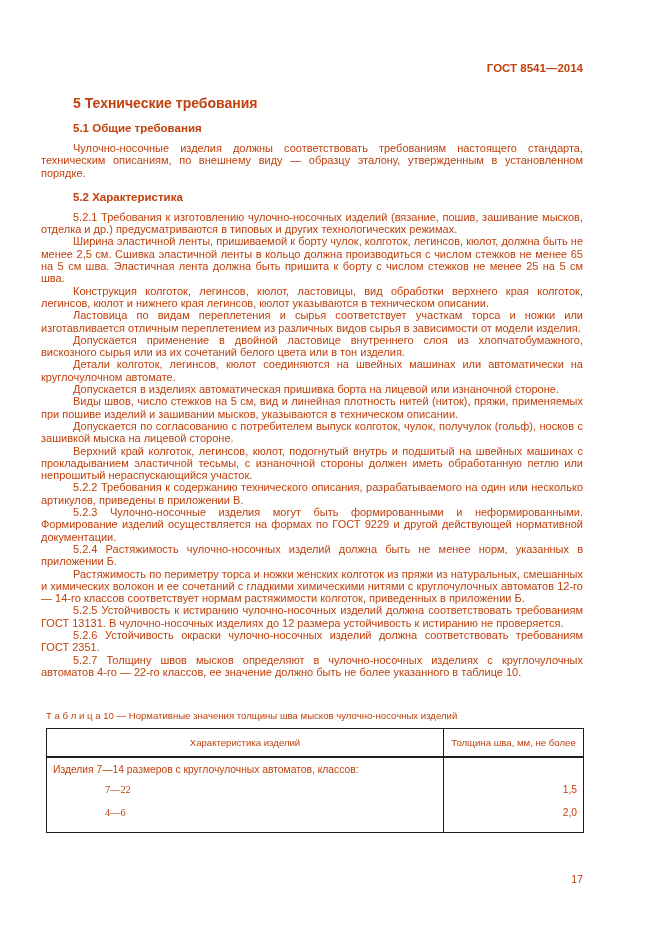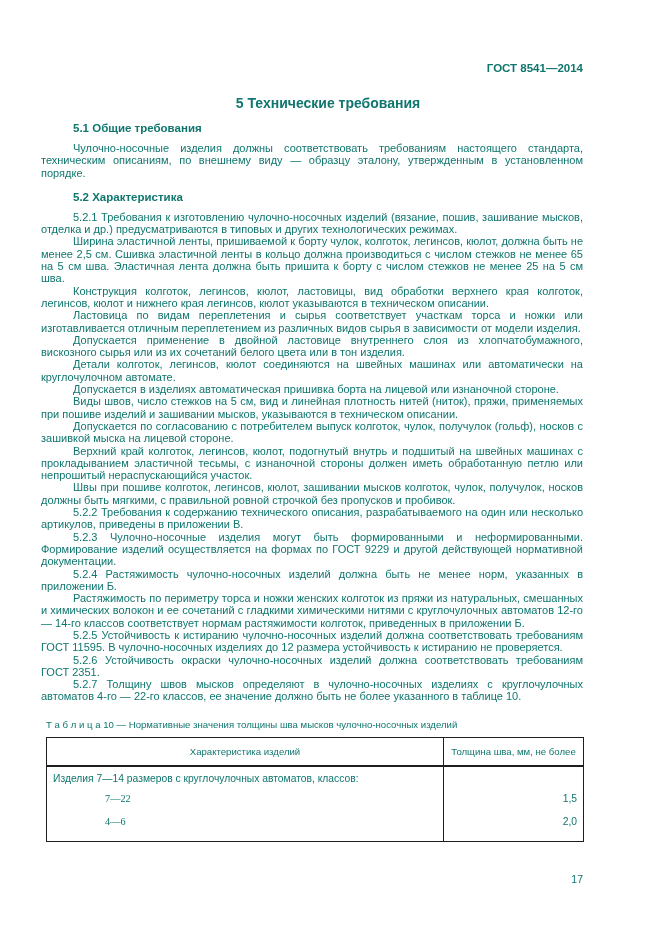--- a/index.html
+++ b/index.html
@@ -6,21 +6,21 @@
     margin: 0;
     padding: 0;
     background: #ffffff;
   }
   .page {
     position: relative;
     width: 661px;
     height: 935px;
     background: #ffffff;
     font-family: "Liberation Sans", sans-serif;
-    color: #0f766e;
+    color: #c2410c;
     overflow: hidden;
   }
   .content {
     position: absolute;
     left: 41px;
     top: 62px;
     width: 542px;
   }
   .doc-header {
     text-align: right;
@@ -28,41 +28,40 @@
     font-size: 11.5px;
     line-height: 13px;
     margin-bottom: 20px;
   }
   .h1 {
     font-size: 14px;
     font-weight: bold;
     line-height: 17px;
     margin: 0 0 10px 0;
     padding-left: 32px;
-    text-align: center;
   }
   .h2 {
     font-size: 11.5px;
     font-weight: bold;
     line-height: 13px;
     margin: 9px 0 7px 0;
     padding-left: 32px;
   }
   .h2.spaced {
     margin-top: 12px;
   }
   p.body {
     font-size: 11px;
     line-height: 12.3px;
     text-align: justify;
     text-indent: 32px;
     margin: 0;
   }
   .table-caption {
-    margin-top: 16px;
+    margin-top: 32px;
     margin-left: 5px;
     font-size: 9.6px;
     line-height: 12px;
   }
   table.gost {
     border-collapse: collapse;
     table-layout: fixed;
     margin-left: 5px;
     margin-top: 6px;
     width: 537px;
@@ -122,26 +121,25 @@
     <p class="body">5.2.1 Требования к изготовлению чулочно-носочных изделий (вязание, пошив, зашивание мысков, отделка и др.) предусматриваются в типовых и других технологических режимах.</p>
     <p class="body">Ширина эластичной ленты, пришиваемой к борту чулок, колготок, легинсов, кюлот, должна быть не менее 2,5 см. Сшивка эластичной ленты в кольцо должна производиться с числом стежков не менее 65 на 5 см шва. Эластичная лента должна быть пришита к борту с числом стежков не менее 25 на 5 см шва.</p>
     <p class="body">Конструкция колготок, легинсов, кюлот, ластовицы, вид обработки верхнего края колготок, легинсов, кюлот и нижнего края легинсов, кюлот указываются в техническом описании.</p>
     <p class="body">Ластовица по видам переплетения и сырья соответствует участкам торса и ножки или изготавливается отличным переплетением из различных видов сырья в зависимости от модели изделия.</p>
     <p class="body">Допускается применение в двойной ластовице внутреннего слоя из хлопчатобумажного, вискозного сырья или из их сочетаний белого цвета или в тон изделия.</p>
     <p class="body">Детали колготок, легинсов, кюлот соединяются на швейных машинах или автоматически на круглочулочном автомате.</p>
     <p class="body">Допускается в изделиях автоматическая пришивка борта на лицевой или изнаночной стороне.</p>
     <p class="body">Виды швов, число стежков на 5 см, вид и линейная плотность нитей (ниток), пряжи, применяемых при пошиве изделий и зашивании мысков, указываются в техническом описании.</p>
     <p class="body">Допускается по согласованию с потребителем выпуск колготок, чулок, получулок (гольф), носков с зашивкой мыска на лицевой стороне.</p>
     <p class="body">Верхний край колготок, легинсов, кюлот, подогнутый внутрь и подшитый на швейных машинах с прокладыванием эластичной тесьмы, с изнаночной стороны должен иметь обработанную петлю или непрошитый нераспускающийся участок.</p>
-    <p class="body">Швы при пошиве колготок, легинсов, кюлот, зашивании мысков колготок, чулок, получулок, носков должны быть мягкими, с правильной ровной строчкой без пропусков и пробивок.</p>
     <p class="body">5.2.2 Требования к содержанию технического описания, разрабатываемого на один или несколько артикулов, приведены в приложении В.</p>
     <p class="body">5.2.3 Чулочно-носочные изделия могут быть формированными и неформированными. Формирование изделий осуществляется на формах по ГОСТ 9229 и другой действующей нормативной документации.</p>
     <p class="body">5.2.4 Растяжимость чулочно-носочных изделий должна быть не менее норм, указанных в приложении Б.</p>
     <p class="body">Растяжимость по периметру торса и ножки женских колготок из пряжи из натуральных, смешанных и химических волокон и ее сочетаний с гладкими химическими нитями с круглочулочных автоматов 12-го — 14-го классов соответствует нормам растяжимости колготок, приведенных в приложении Б.</p>
-    <p class="body">5.2.5 Устойчивость к истиранию чулочно-носочных изделий должна соответствовать требованиям ГОСТ 11595. В чулочно-носочных изделиях до 12 размера устойчивость к истиранию не проверяется.</p>
+    <p class="body">5.2.5 Устойчивость к истиранию чулочно-носочных изделий должна соответствовать требованиям ГОСТ 13131. В чулочно-носочных изделиях до 12 размера устойчивость к истиранию не проверяется.</p>
     <p class="body">5.2.6 Устойчивость окраски чулочно-носочных изделий должна соответствовать требованиям ГОСТ 2351.</p>
     <p class="body">5.2.7 Толщину швов мысков определяют в чулочно-носочных изделиях с круглочулочных автоматов 4-го — 22-го классов, ее значение должно быть не более указанного в таблице 10.</p>
 
     <div class="table-caption">Т а б л и ц а  10  — Нормативные значения толщины шва мысков чулочно-носочных изделий</div>
 
     <table class="gost">
       <colgroup>
           <col class="c1">
           <col class="c2">
         </colgroup>

